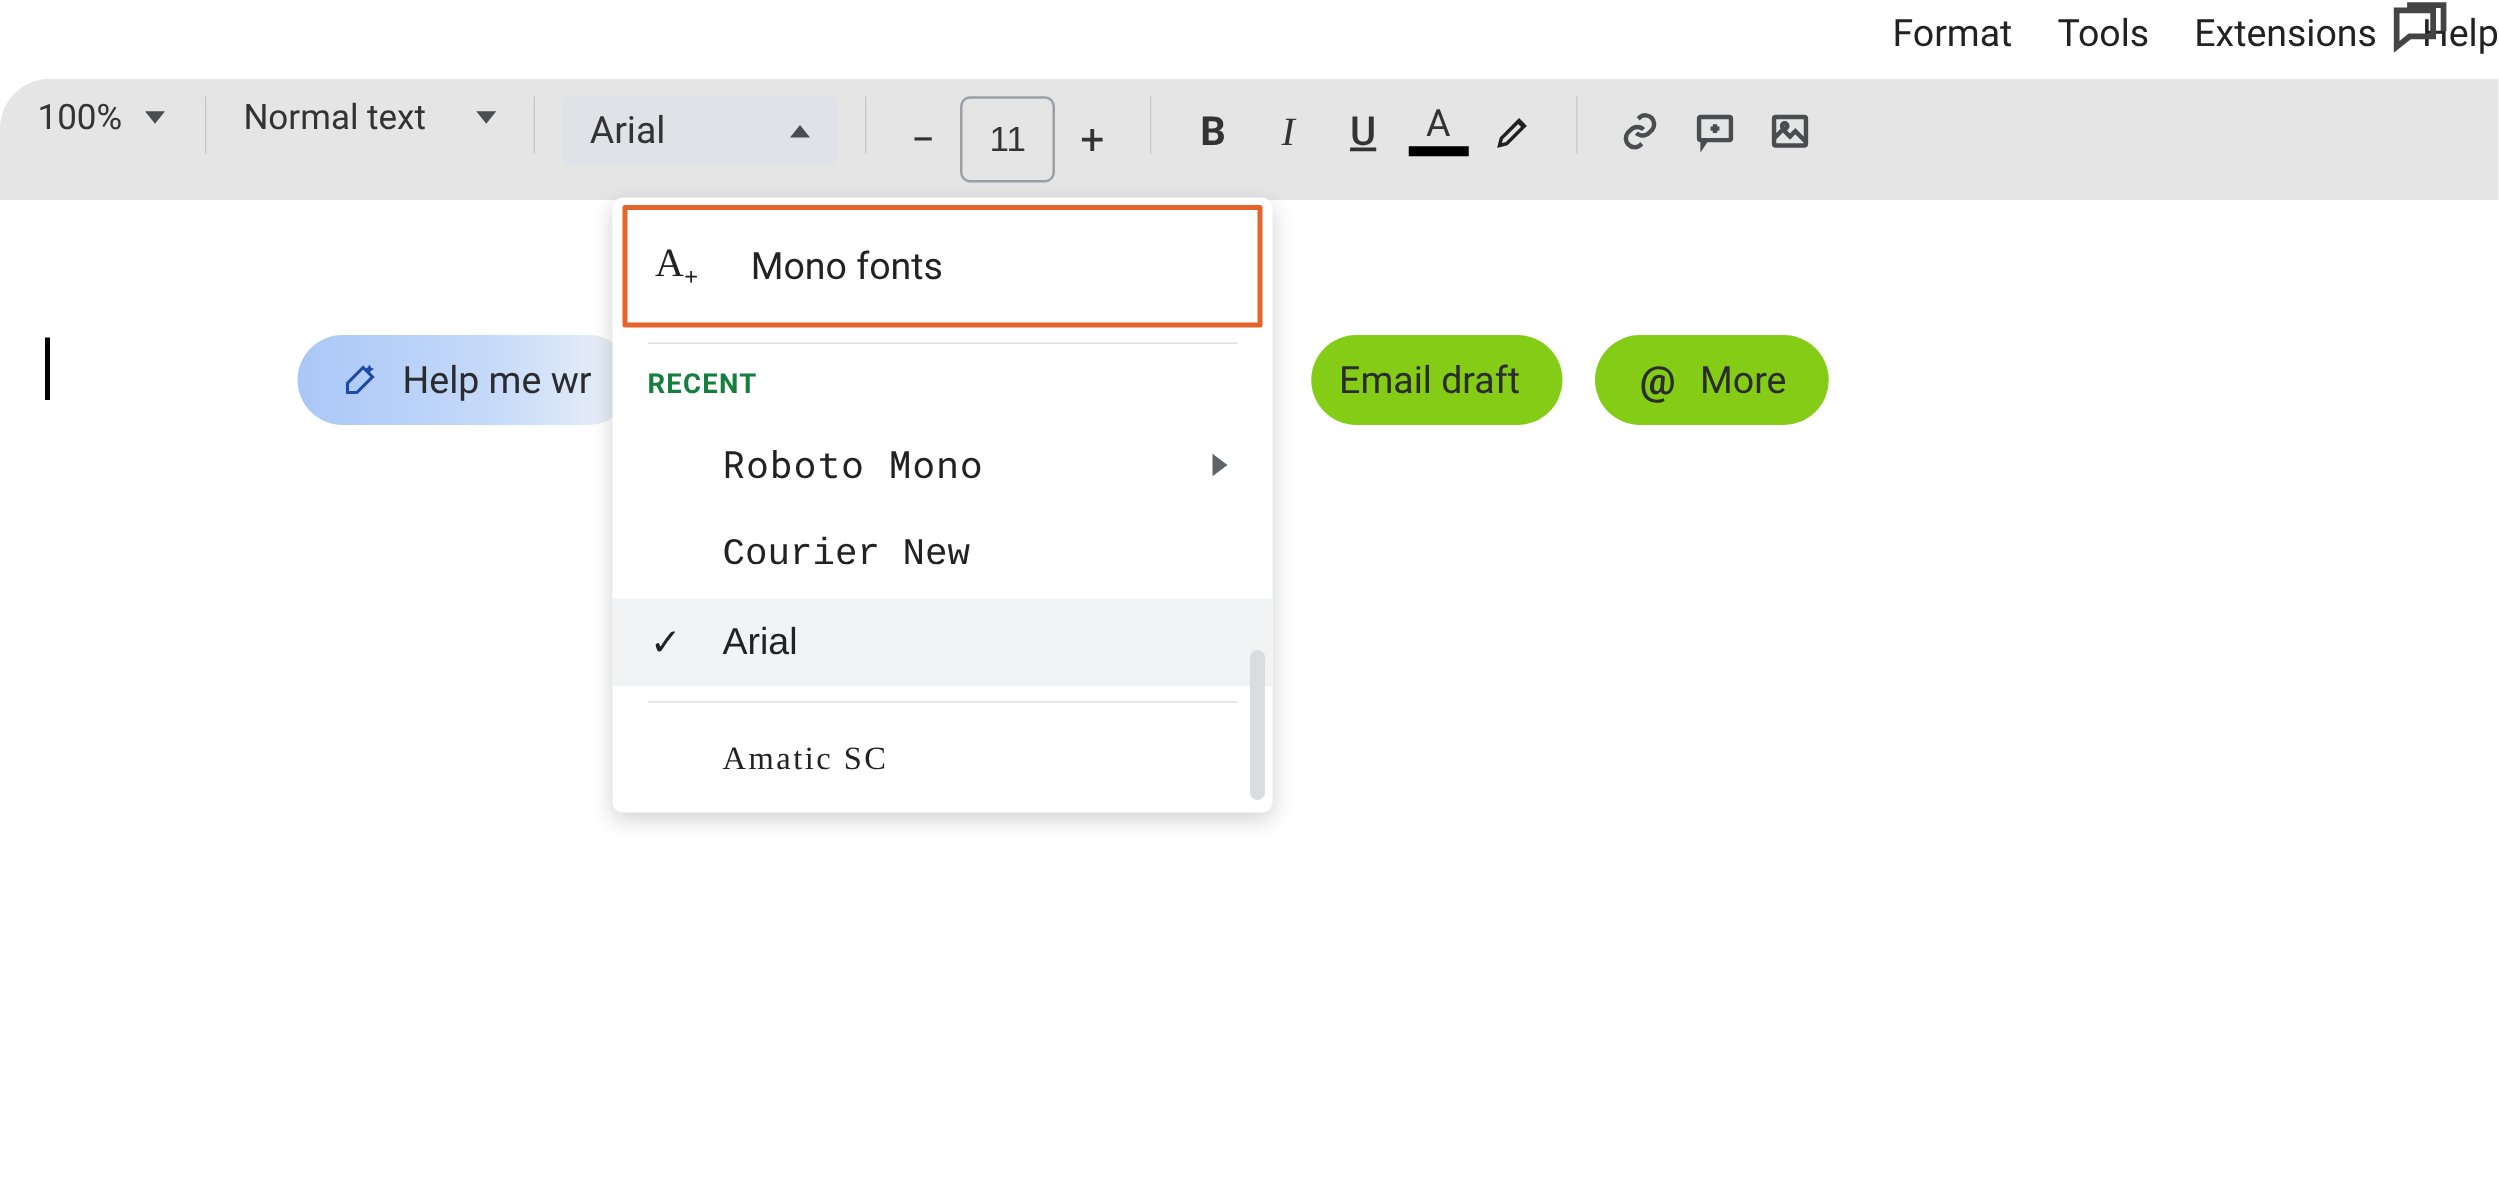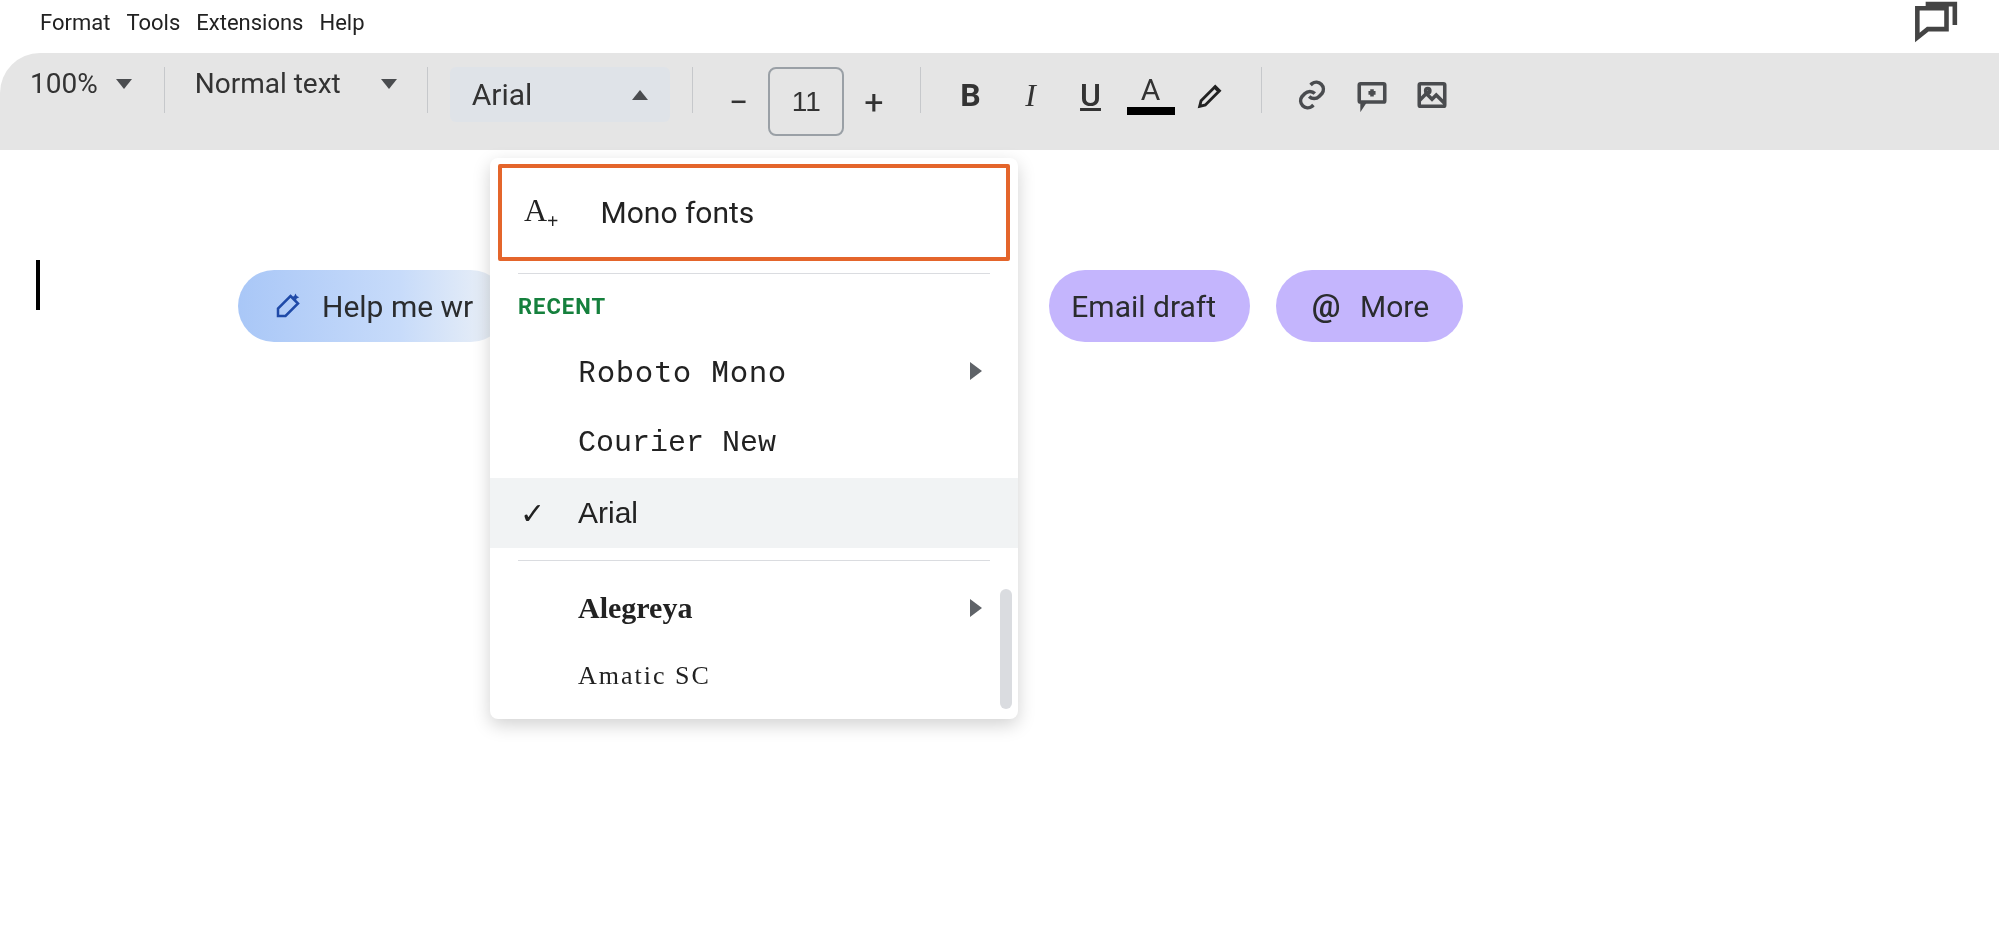--- a/index.html
+++ b/index.html
@@ -5,24 +5,25 @@
 * { box-sizing: border-box; margin: 0; padding: 0; }
 body {
   font-family: "Google Sans", Roboto, Arial, sans-serif;
   background: #fff;
   overflow: hidden;
   color: #1f1f1f;
 }
 .menubar {
   display: flex;
   align-items: center;
-  gap: 16px;
+  gap: 36px;
   padding: 10px 0 18px 40px;
-  font-size: 22px;
+  font-size: 30px;
   color: #222;
+  justify-content: flex-end;
 }
 .menubar-item { cursor: pointer; }
 .toolbar {
   background: #e5e5e5;
   border-radius: 40px 0 0 0;
   padding: 14px 20px;
   display: flex;
   align-items: flex-start;
   gap: 4px;
   font-size: 28px;
@@ -89,27 +90,27 @@
 .doc-area {
   position: relative;
   padding: 110px 0 0 30px;
   height: calc(946px - 170px);
 }
 .cursor {
   width: 4px; height: 50px; background: #000; margin-left: 6px;
 }
 .chips {
   position: absolute;
-  top: 120px; left: 238px;
+  top: 108px; left: 238px;
   display: flex; gap: 26px;
   z-index: 1;
 }
 .chip {
   display: flex; align-items: center; gap: 18px;
-  background: #c4b5fd;
+  background: #84cc16;
   border-radius: 999px;
   padding: 16px 34px;
   font-size: 30px; color: #2a2c2e;
   cursor: pointer;
 }
 .chip.primary {
   background: linear-gradient(90deg,#a9c7f7 0%, #c7dbfa 60%, #eef2f6 100%);
 }
 .chip .chip-ico { width:32px;height:32px; display:flex;align-items:center;justify-content:center;}
 .spacer-chip { width: 490px; height: 72px; visibility: hidden; }
@@ -289,22 +290,18 @@
   <div class="font-item font-courier">
     <span>Courier New</span>
   </div>
   <div class="font-item font-arial selected">
     <span class="check">✓</span>
     <span>Arial</span>
   </div>
 
   <hr class="dropdown-hr">
 
-  <div class="font-item font-alegreya">
-    <span>Alegreya</span>
-    <span class="submenu-arrow"></span>
-  </div>
   <div class="font-item font-amatic">
     <span>Amatic SC</span>
   </div>
 
   <div class="dropdown-scroll"></div>
 </div>
 
 </body></html>

